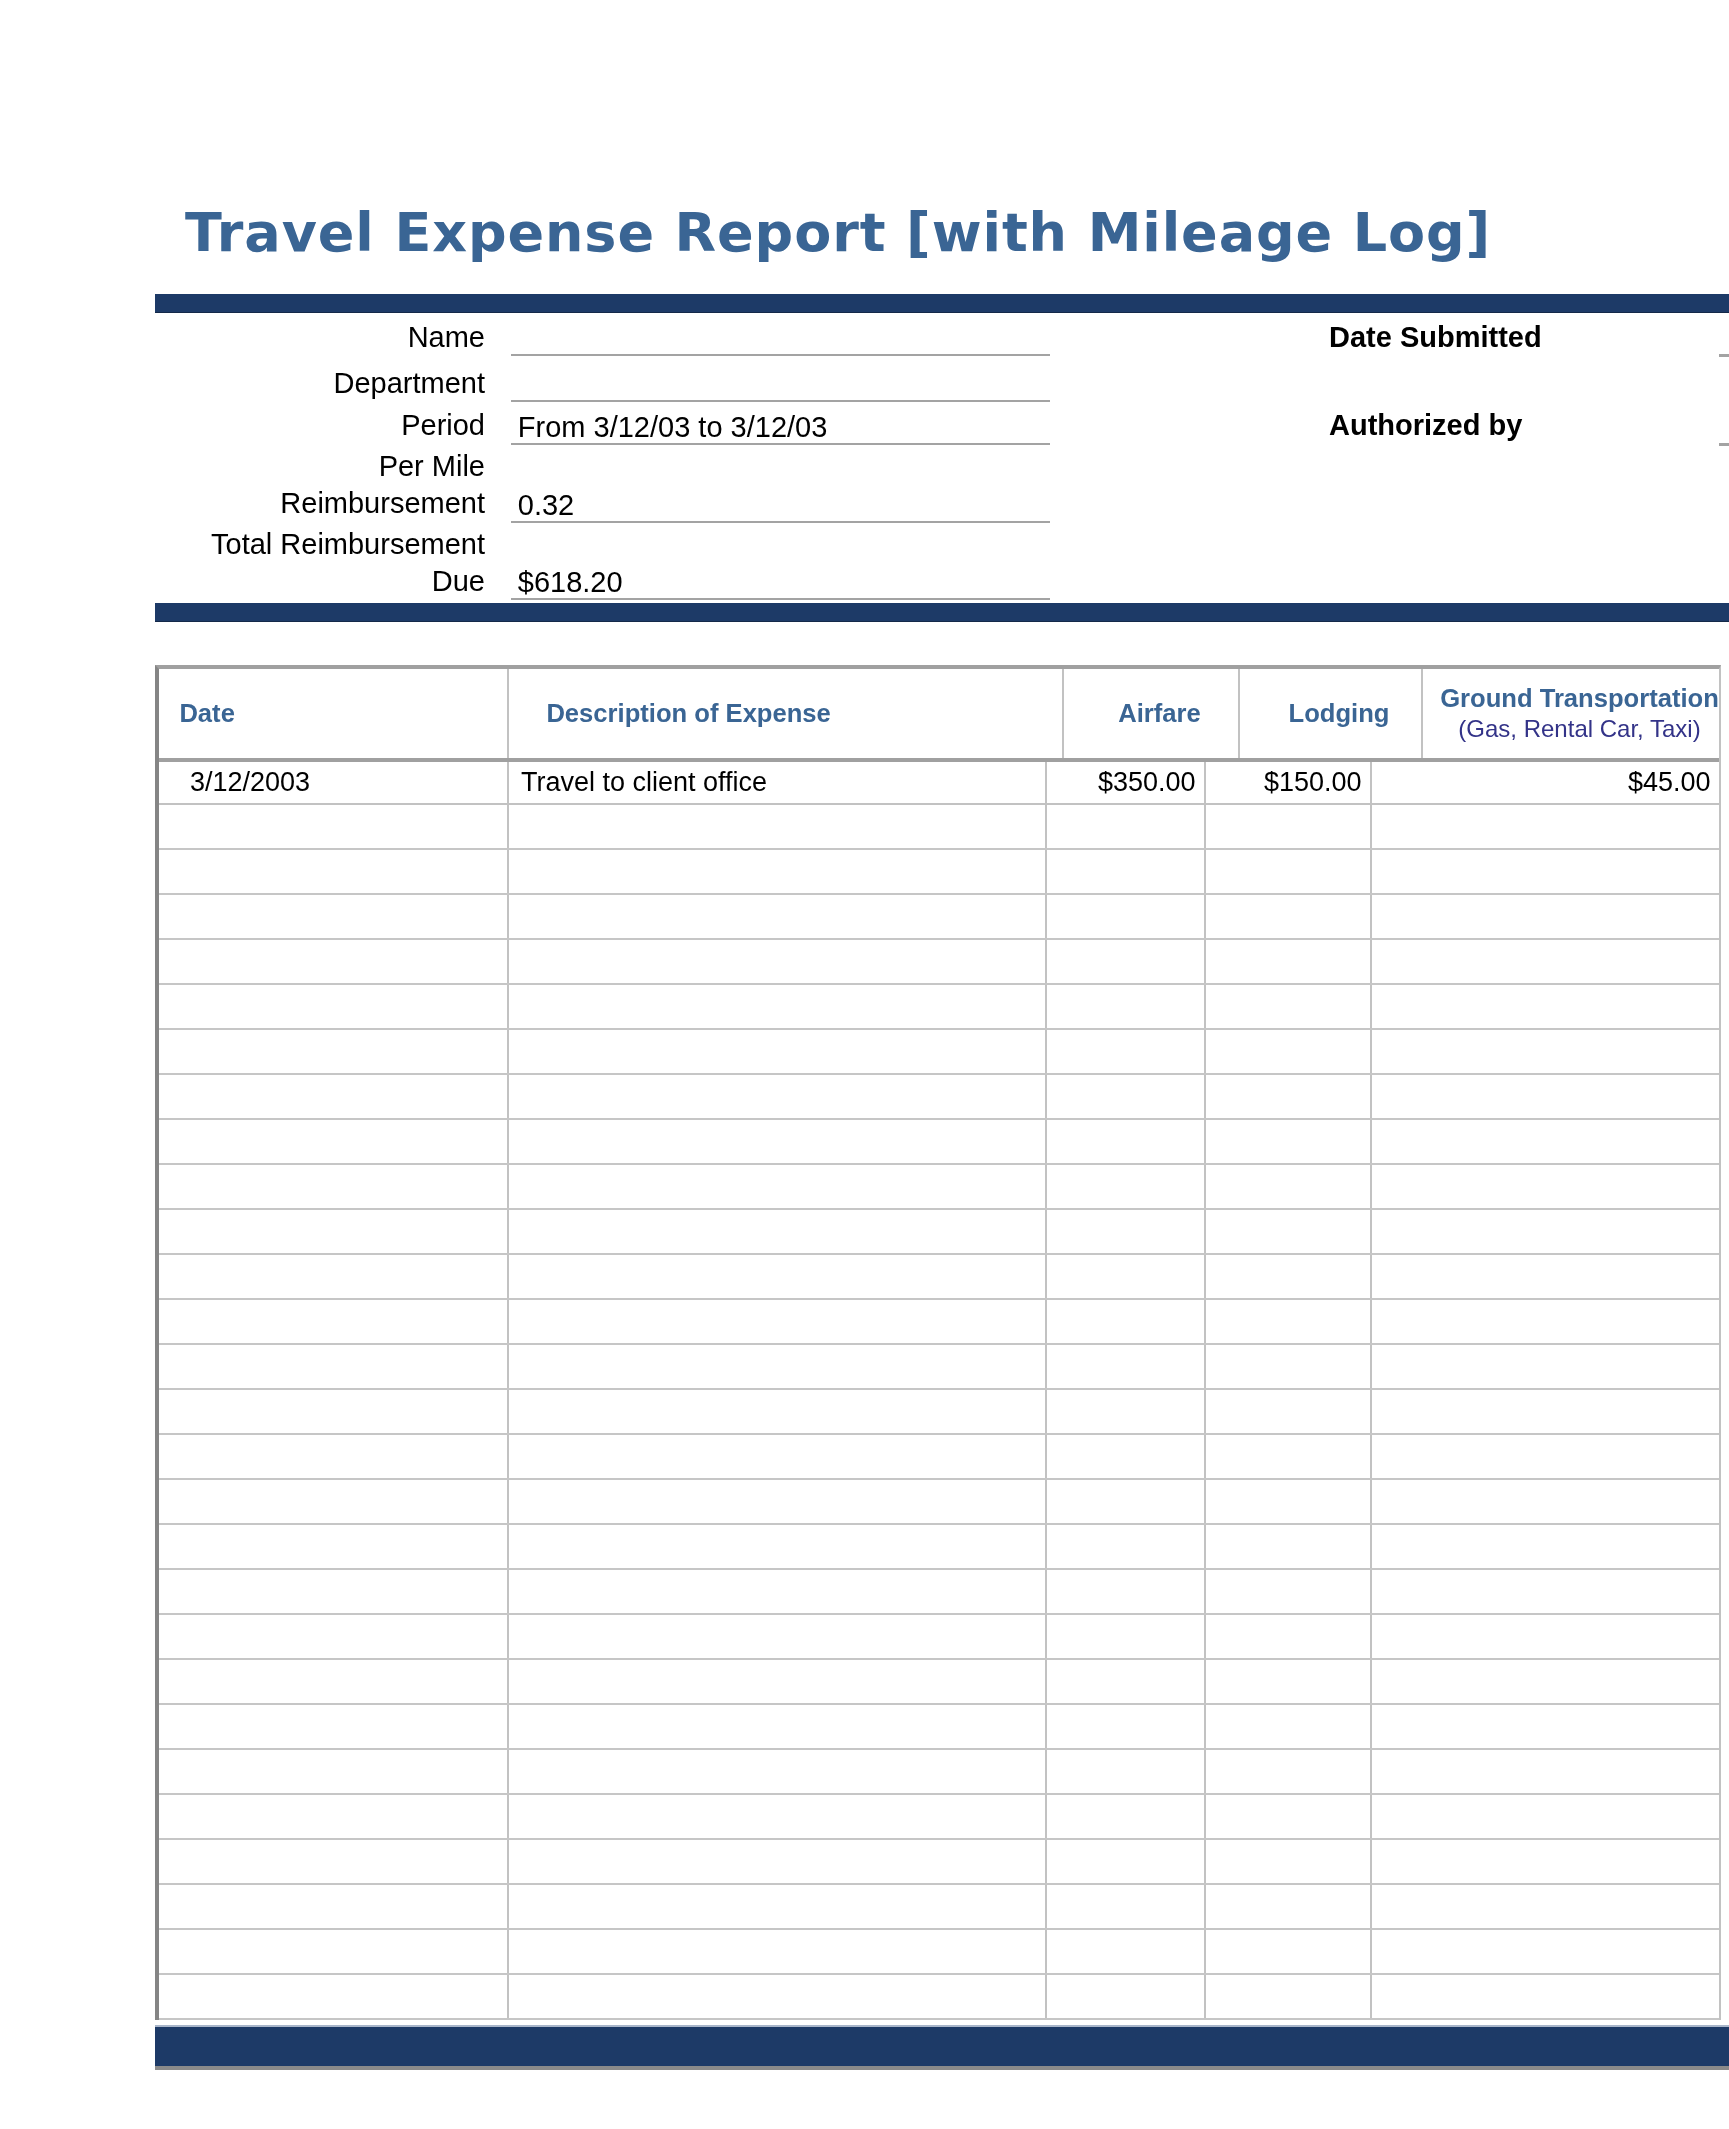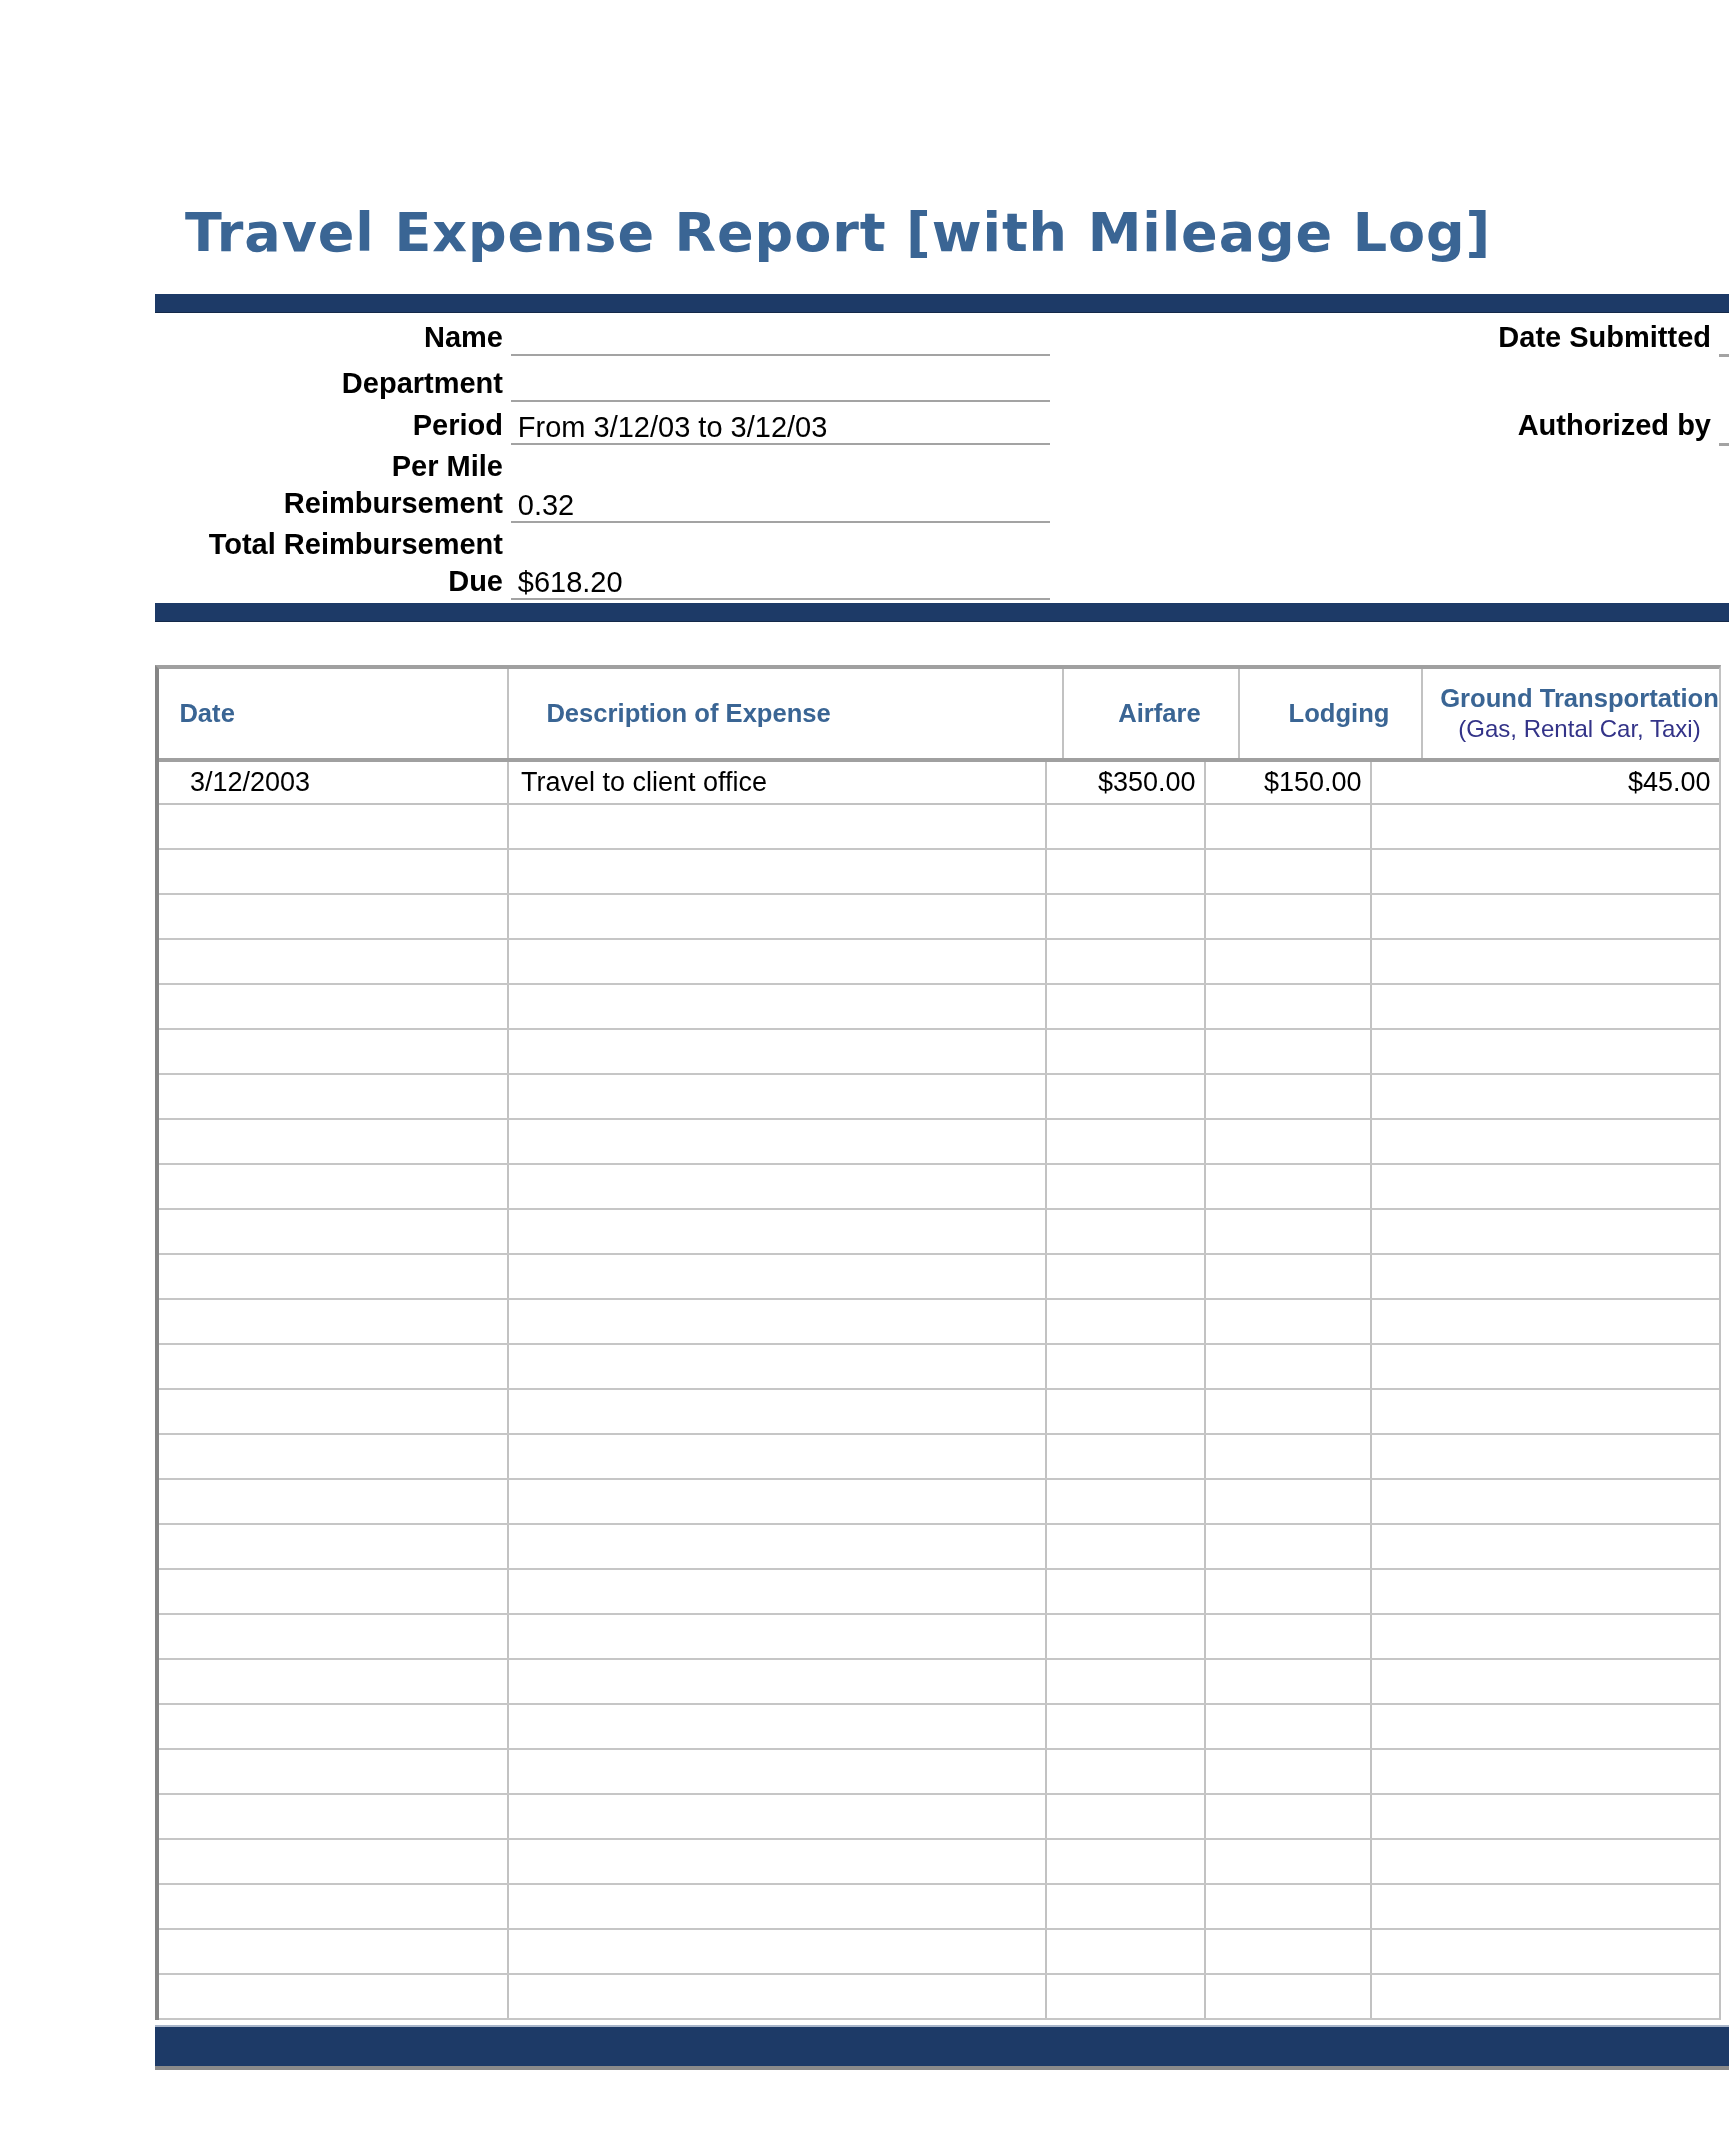--- a/index.html
+++ b/index.html
@@ -38,24 +38,24 @@
   .bar-mid    { top: 603px; height: 19px; border-bottom: 1.7px solid #142949; }
   .bar-bottom {
     top: 2025px; height: 45px;
     border-top: 2.6px solid #a9b6ca;
     border-bottom: 4.3px solid #8a8a8a;
   }
 
   
   .form-label {
     position: absolute;
-    left: 155px;
+    left: 137px;
     width: 348px;
     text-align: right;
-    font-weight: bold;
+    font-weight: normal;
     font-size: 29px;
     color: #000000;
     line-height: 37px;
   }
   .form-value {
     position: absolute;
     left: 511px;
     width: 539px;
     height: 36px;
     border-bottom: 2.6px solid #a3a3a3;
@@ -73,21 +73,21 @@
   .val-period{ top: 409px; }
   .lab-permile { top: 448px; }
   .val-permile { top: 487px; }
   .lab-total   { top: 526px; }
   .val-total   { top: 564px; }
 
   .form-label-right {
     position: absolute;
     left: 1329px;
     width: 382px;
-    text-align: right;
+    text-align: left;
     font-weight: bold;
     font-size: 29px;
     color: #000000;
     line-height: 37px;
   }
   .lab-datesub { top: 319px; }
   .lab-authby  { top: 407px; }
   .field-stub {
     position: absolute;
     left: 1719px;

